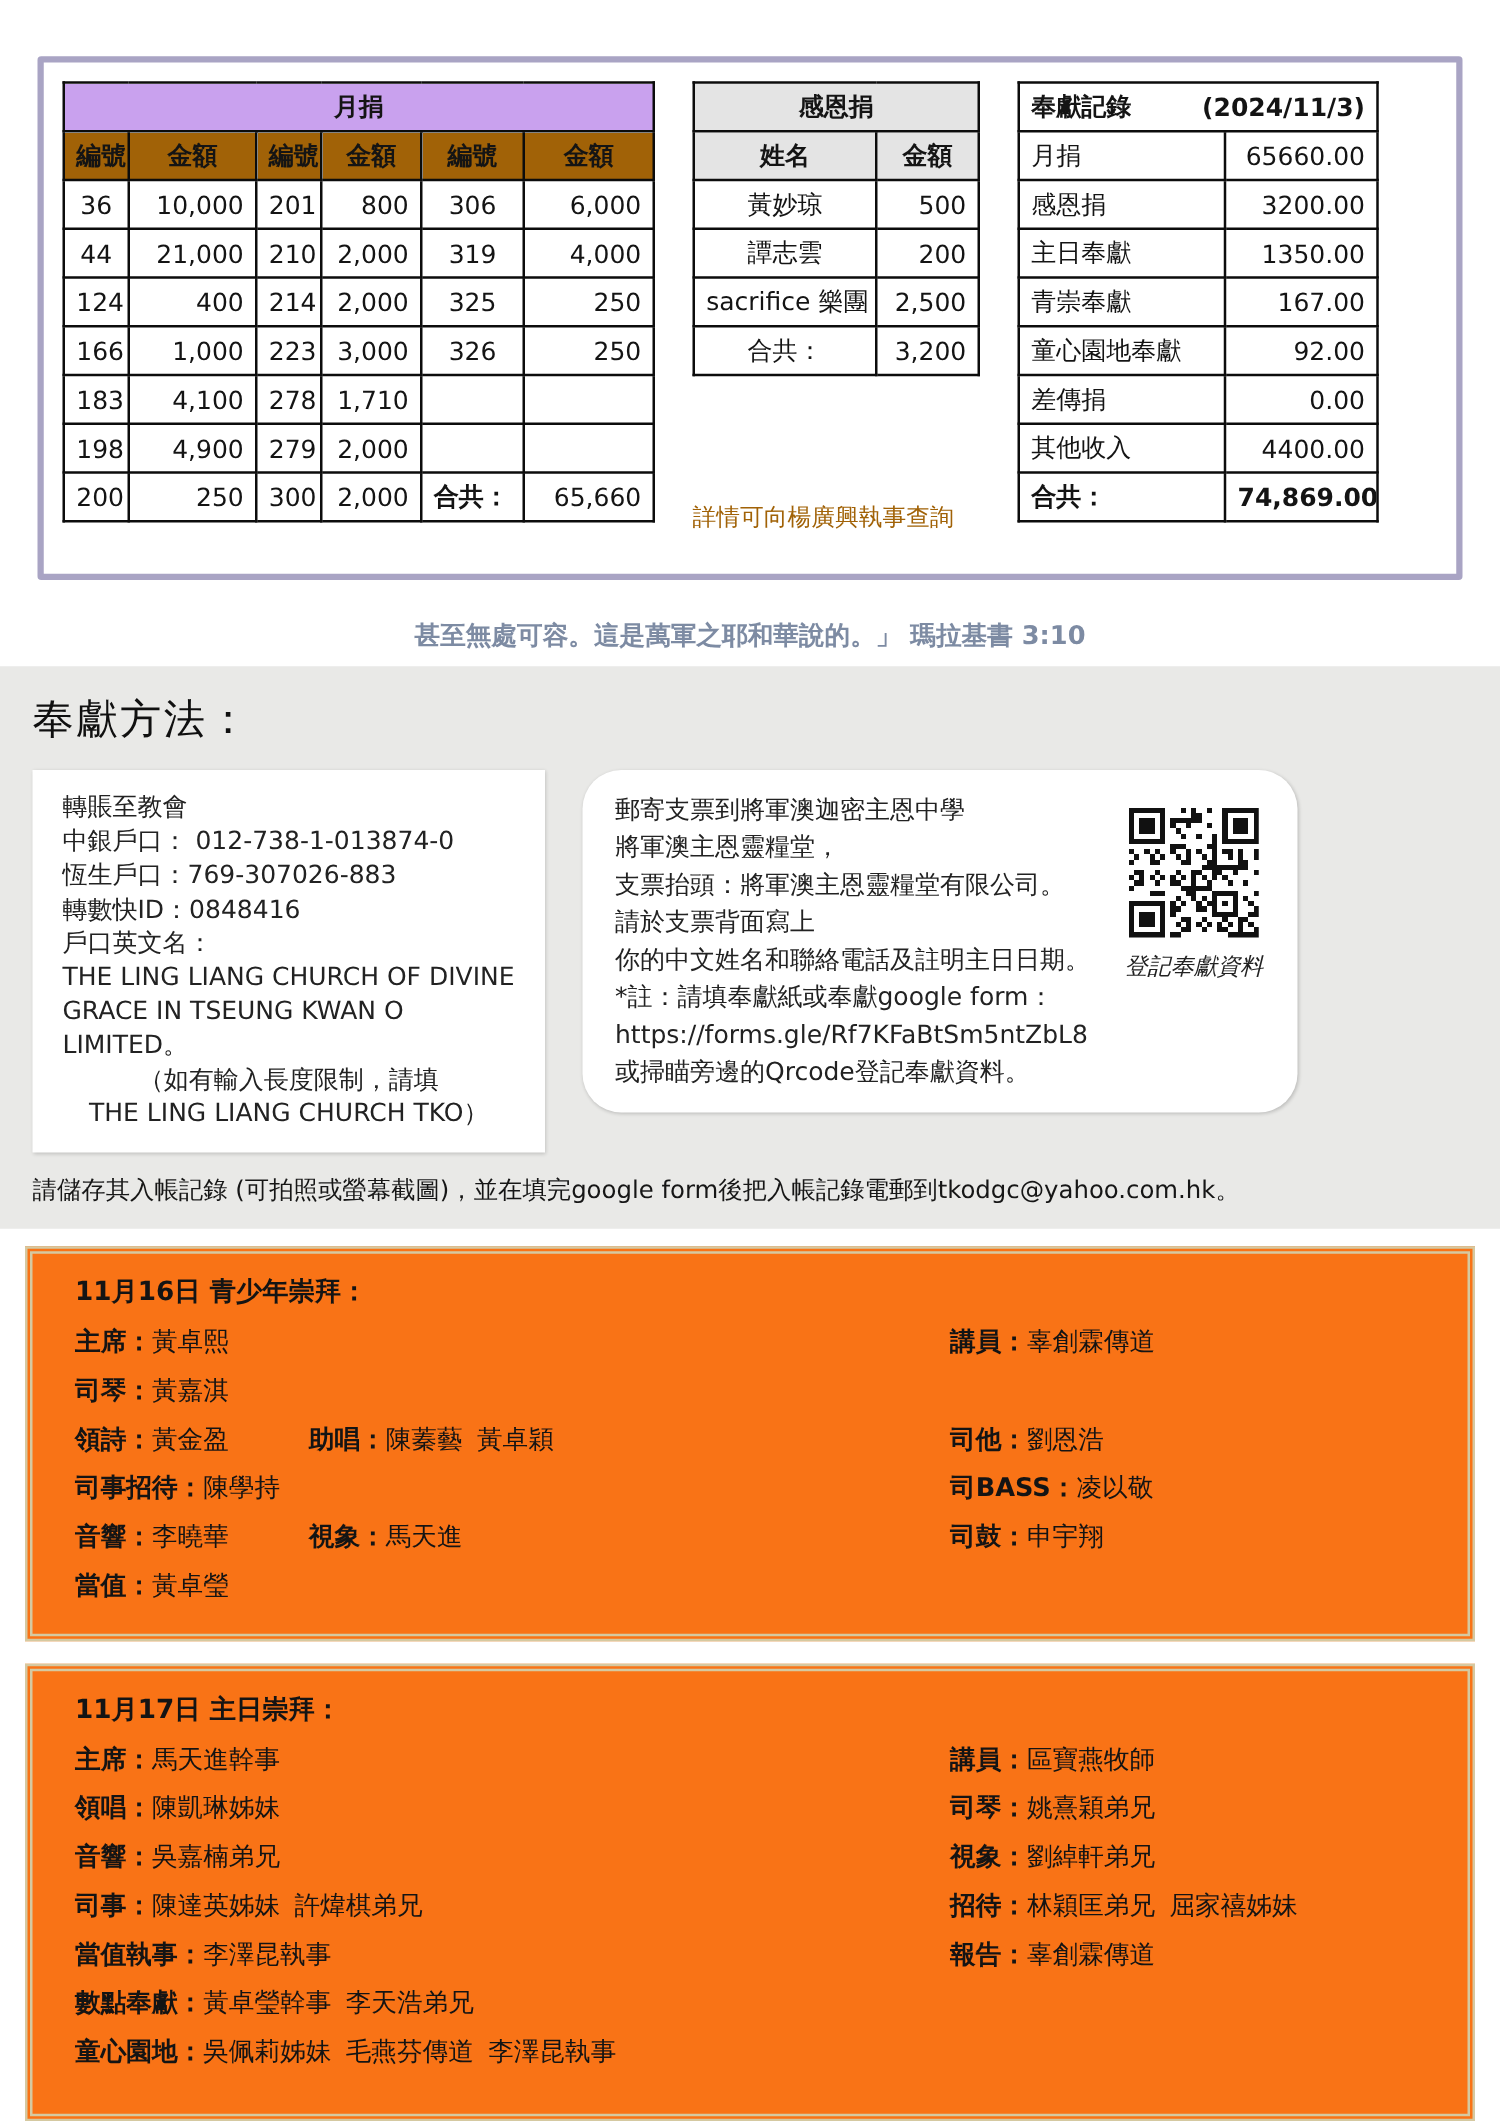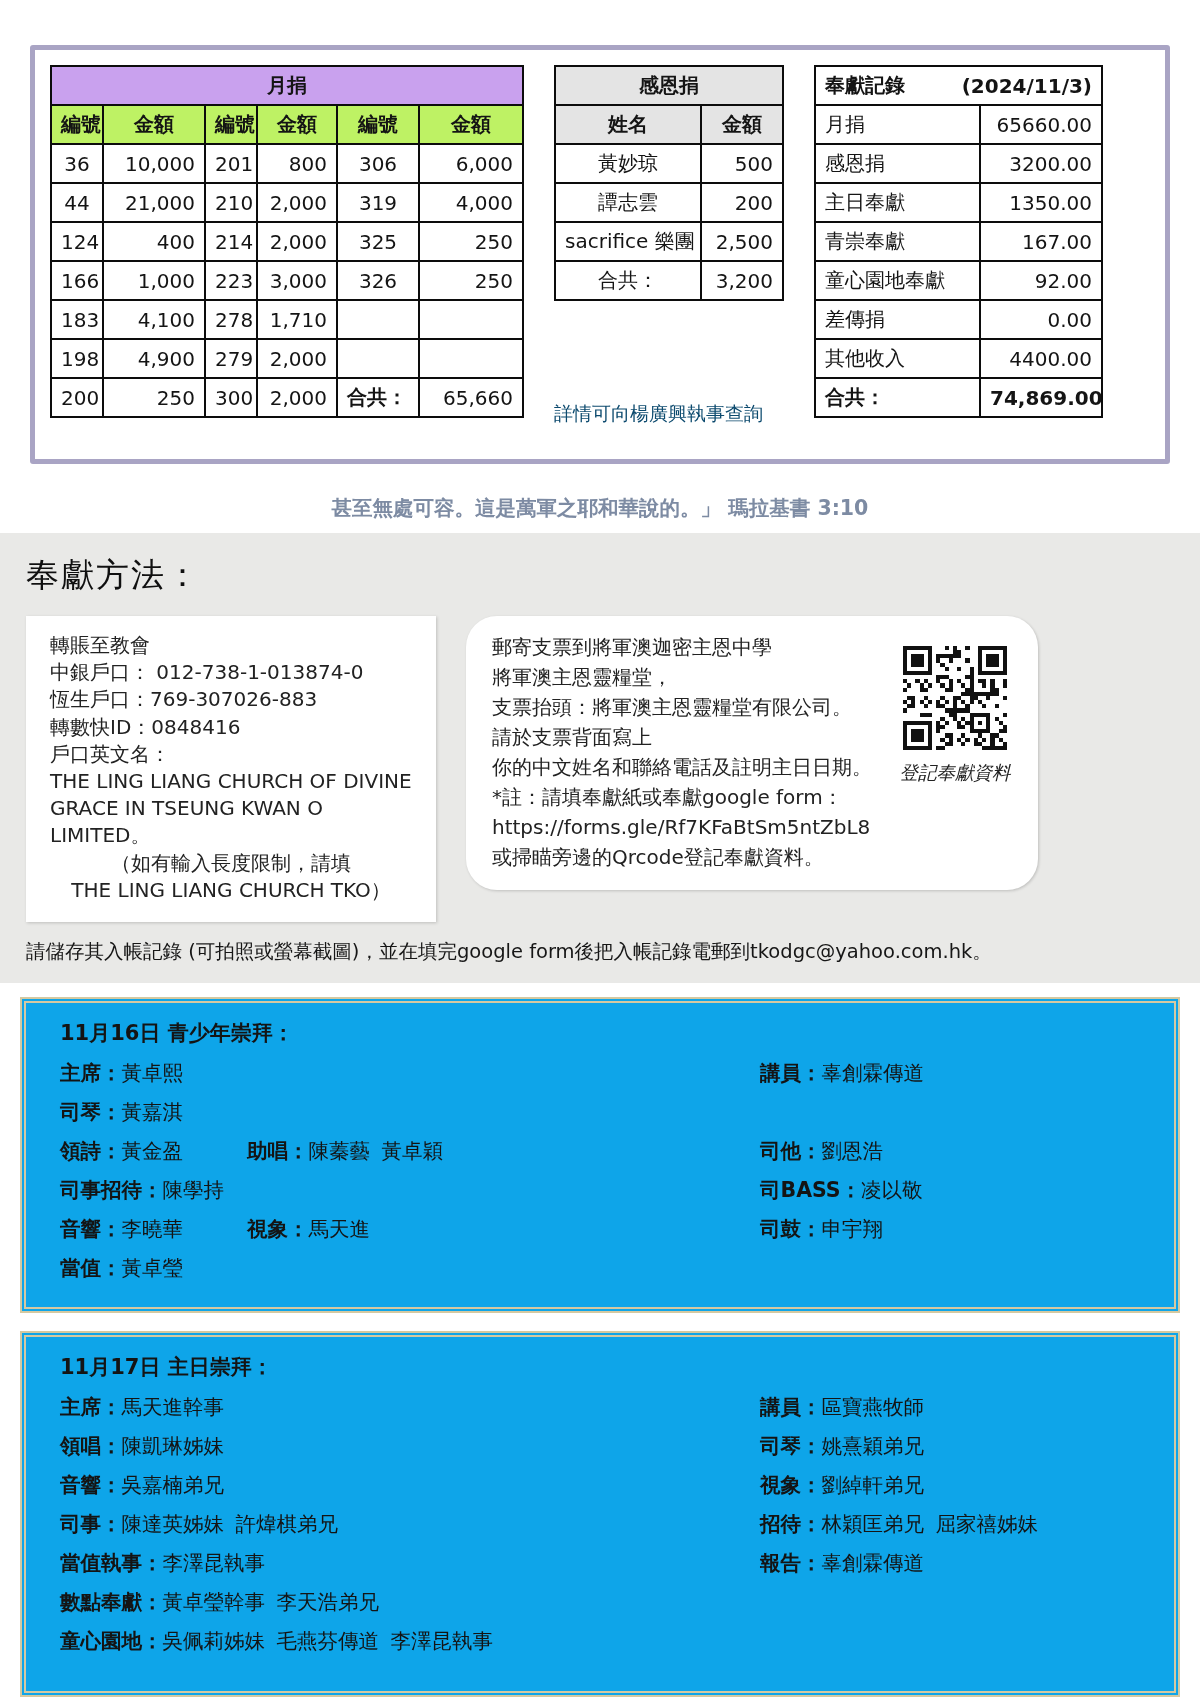--- a/index.html
+++ b/index.html
@@ -12,30 +12,30 @@
   .top-box{
     margin:45px 30px 0 30px;height:394px;
     border:5px solid #a9a4c4;border-radius:3px;background:#fff;
     padding:15px 0 0 15px;display:flex;gap:30px;align-items:flex-start;
   }
   table.dtable{border-collapse:collapse;table-layout:fixed;}
   .dtable td,.dtable th{border:2px solid #0c0c0c;height:37px;padding:0 9px;
     font-size:20px;white-space:nowrap;overflow:hidden;}
   .mt{width:472px;}
   .mt-title{background:#c9a1ee;font-weight:bold;text-align:center;font-size:21px;}
-  .mt-head{background:#bef264;font-weight:bold;text-align:center;font-size:20px;}
+  .mt-head{background:#a16207;font-weight:bold;text-align:center;font-size:20px;}
   .c-id{text-align:center;}
   .c-amt{text-align:right;margin-left:37px;}
   .c-total{text-align:left;font-weight:bold;}
   .gt{width:228px;}
   .gt-title{background:#e4e4e4;font-weight:bold;text-align:center;font-size:21px;}
   .gt-head{background:#e4e4e4;font-weight:bold;text-align:center;}
   .g-name{text-align:center;}
   .mid-col{display:flex;flex-direction:column;justify-content:space-between;height:368px;}
-  .thanks-note{font-size:19px;white-space:nowrap;padding-bottom:6px;color:#0c4a6e;}
+  .thanks-note{font-size:19px;white-space:nowrap;padding-bottom:6px;color:#a16207;}
   .rt{width:287px;}
   .rec-title-cell{font-weight:bold;}
   .rec-title-inner{display:flex;justify-content:space-between;align-items:center;}
   .rec-label{text-align:left;}
   .rec-amt{text-align:right;}
   .rec-bold td{font-weight:bold;}
   
   .verse{margin:30px 40px 0;text-align:center;color:#7d8ba3;font-weight:bold;
     font-size:20.5px;line-height:1.42;}
   
@@ -47,21 +47,21 @@
   .bank-box .center{text-align:center;}
   .cheque-box{width:522px;background:#fff;box-shadow:1px 1px 3px rgba(0,0,0,0.18);
     padding:16px 24px 18px 26px;display:flex;gap:12px;border-radius:31px;}
   .cheque-text{flex:1;font-size:20px;line-height:1.5;color:#222;}
   .qr-col{width:118px;display:flex;flex-direction:column;align-items:center;margin-top:14px;font-style:italic;}
   .qr{width:104px;height:104px;}
   .qr-svg{width:104px;height:104px;display:block;}
   .qr-caption{margin-top:10px;font-size:18.5px;white-space:nowrap;color:#222;}
   .save-note{margin-top:16px;font-size:19.5px;color:#161616;}
   
-  .roster{margin:14px 20px 0 20px;border:6px double #d5c9a1;background:#0ea5e9;
+  .roster{margin:14px 20px 0 20px;border:6px double #d5c9a1;background:#f97316;
     padding:12px 20px 14px 34px;font-size:20.5px;}
   .roster2{margin-top:18px;}
   .r-title{font-weight:bold;font-size:21px;margin:4px 0 12px 0;}
   .r-row{display:grid;grid-template-columns:700px 1fr;margin-bottom:11px;}
   .r-cell{display:flex;gap:64px;}
   .pair{white-space:nowrap;}
   .p-label{font-weight:bold;}
   .p-value{word-spacing:5px;}
 </style>
 </head>

